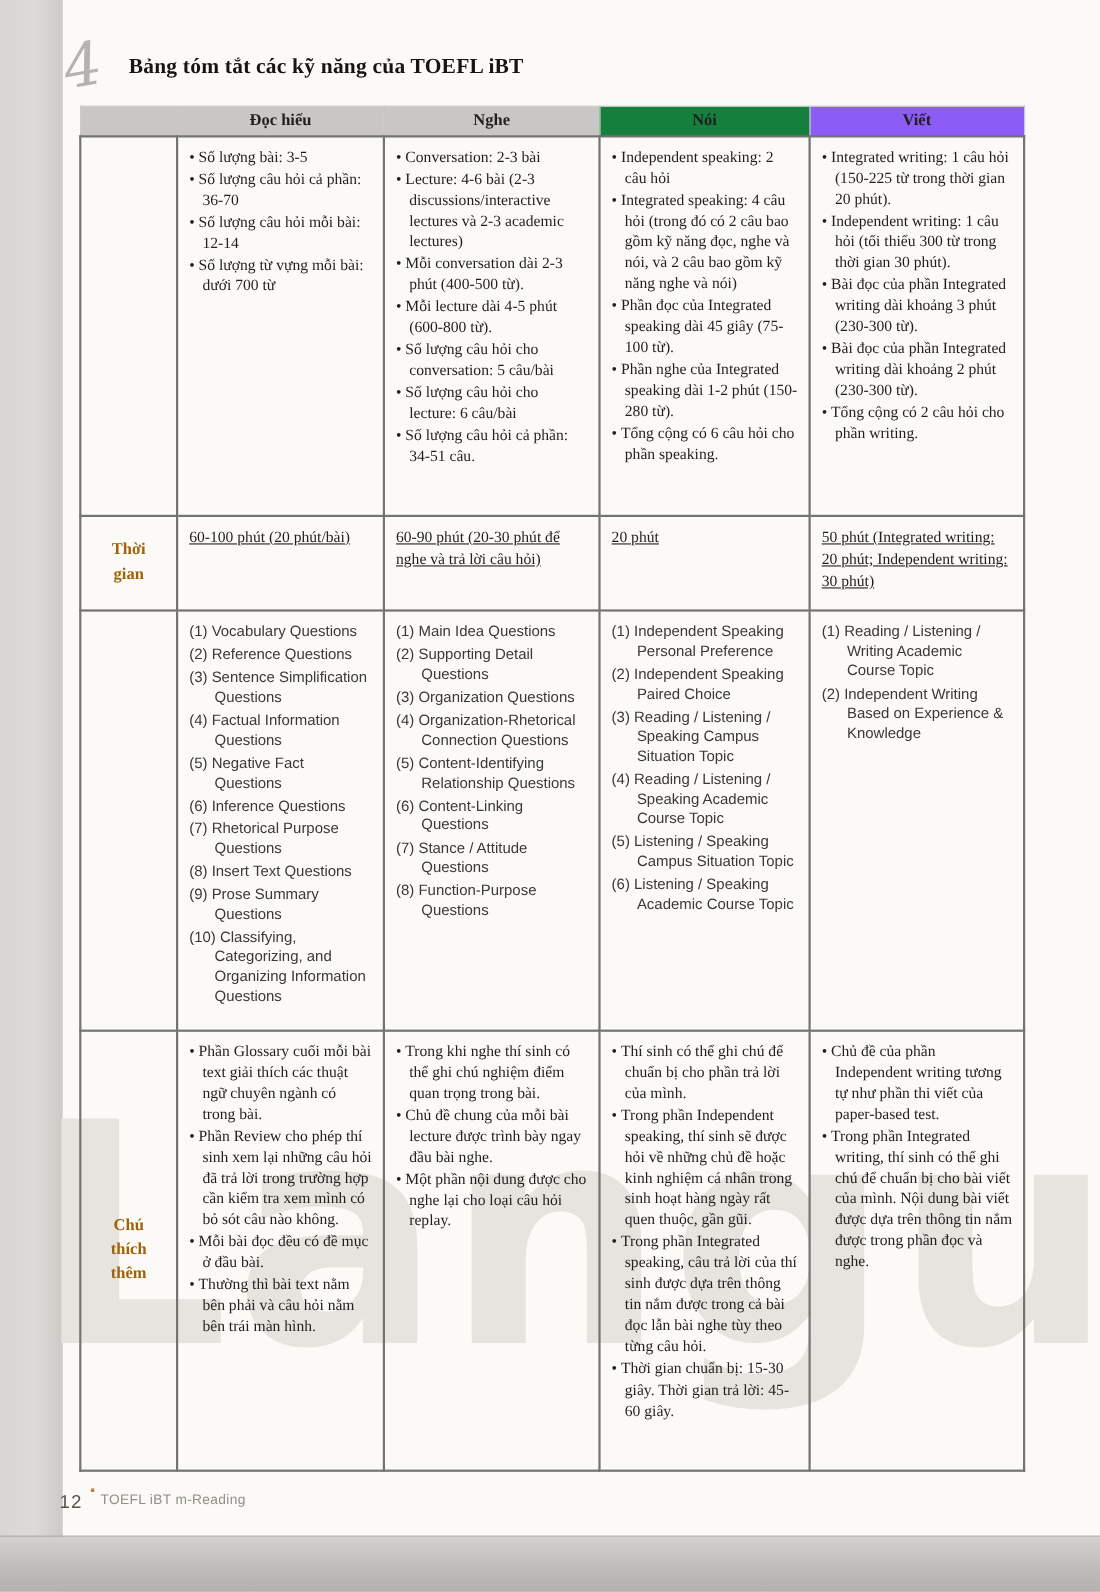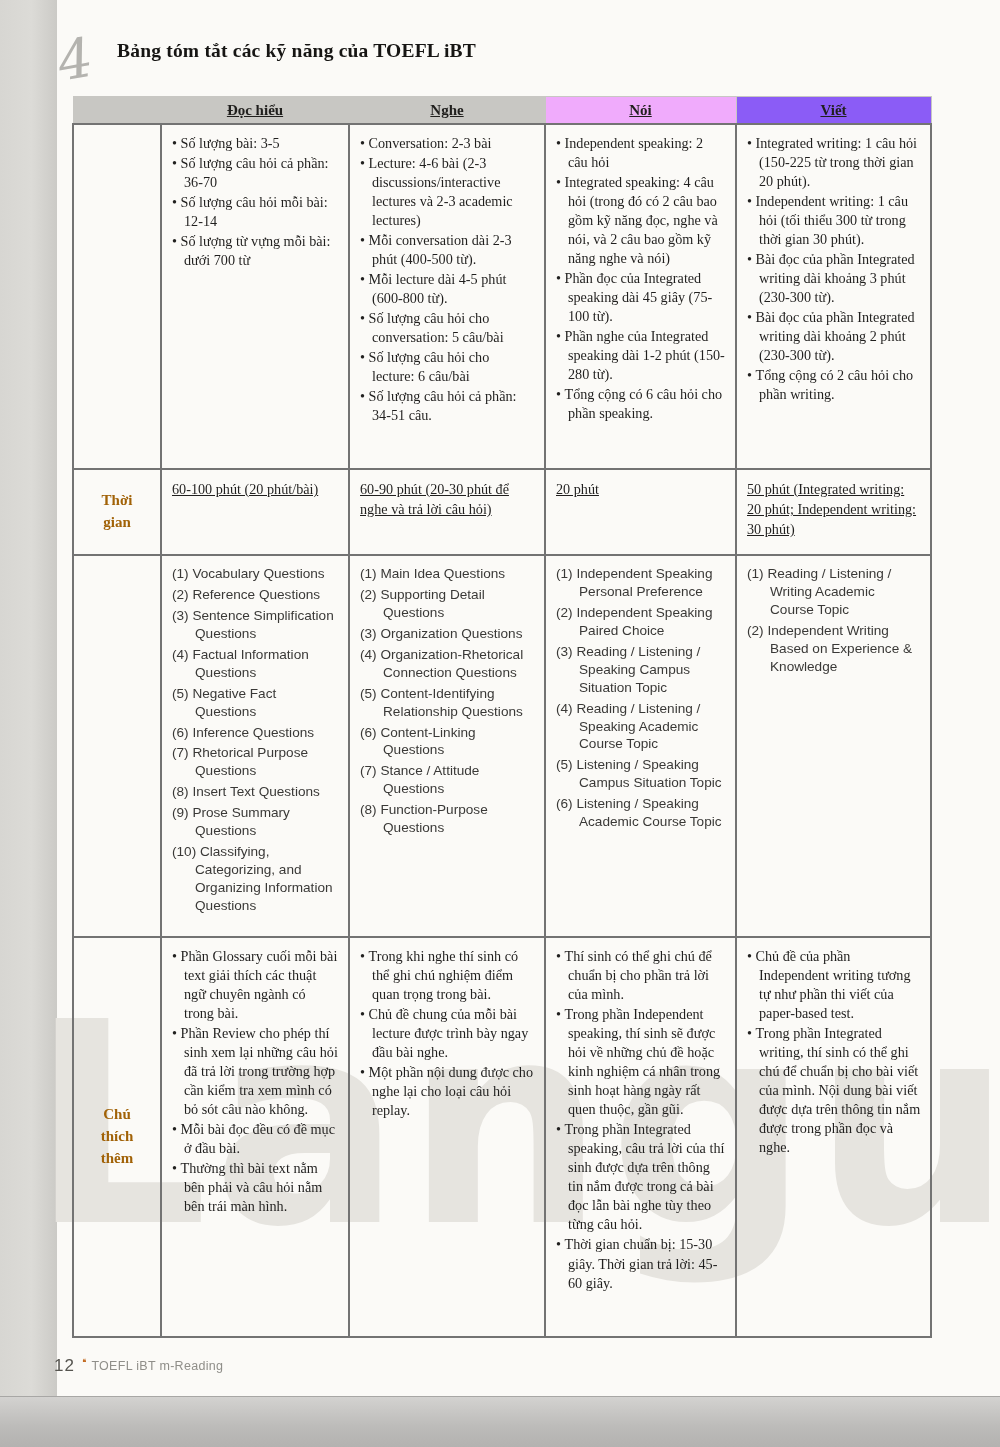--- a/index.html
+++ b/index.html
@@ -24,34 +24,34 @@
     font-family:"DejaVu Sans","Liberation Sans",sans-serif;
     font-weight:700; font-size:280px; line-height:1; letter-spacing:4px;
     color:#e6e4df; z-index:0; white-space:nowrap;
   }
   .fig-num {
     position:absolute; left:58px; top:28px;
     font-family:"DejaVu Serif",serif; font-style:italic;
     font-size:54px; color:#b4b3af; transform:rotate(-10deg); z-index:2;
   }
   .title {
-    position:absolute; left:117px; top:40px; margin:0;
+    position:absolute; left:117px; top:50px; margin:0;
     font-size:19.5px; font-weight:700; color:#161513; letter-spacing:.2px;
     z-index:2;
   }
   table.skills {
     position:absolute; left:72px; top:96px; width:858px;
     border-collapse:collapse; table-layout:fixed; z-index:1;
     background:transparent;
   }
   table.skills thead th {
     background:#c8c7c3;
     border:1px solid #c8c7c3; border-bottom:1px solid #aeadaa;
     font-size:15px; font-weight:700; color:#201f1d;
-    padding:4px 2px; height:18px; text-align:center;text-decoration:underline;
+    padding:4px 2px; height:18px; text-align:center;
   }
   table.skills td, table.skills tbody th {
     border:2px solid #737373; background:transparent;
   }
   tbody th.rlabel {
     font-weight:700; font-size:15px; text-align:center;
     vertical-align:middle; padding:2px 12px; color:#a16207; line-height:1.45;
   }
   td.cell {
     vertical-align:top; padding:9px 9px 8px 10px;
@@ -63,21 +63,21 @@
   .r3 { height:400px; }
   .bi { padding-left:12px; text-indent:-12px; margin:0 0 1px 0; }
   .num {
     padding-left:23px; text-indent:-23px; margin:0 0 3px 0;
     font-family:"Liberation Sans","DejaVu Sans",sans-serif;
     font-size:13.6px; line-height:1.32; color:#3a3937;
   }
   .timecell { line-height:1.42;text-decoration:underline; }
   .footer {
     position:absolute; left:54px; top:1356px; z-index:4;
-    display:flex; align-items:center; gap:7px;
+    display:flex; align-items:flex-start; gap:7px;
     font-family:"Liberation Sans","DejaVu Sans",sans-serif;
   }
   .pagenum { font-size:17px; color:#55544f; letter-spacing:1px; }
   .quote { font-size:10px; letter-spacing:-2px; position:relative; top:-4px; }
   .booktitle { font-size:12.5px; color:#8f8e89; letter-spacing:.3px; }
 </style>
 </head>
 <body>
 
 <div class="page">
@@ -93,21 +93,21 @@
         <col style="width: 188px;">
         <col style="width: 196px;">
         <col style="width: 191px;">
         <col style="width: 195px;">
       </colgroup>
       <thead>
         <tr>
           <th></th>
           <th style="background: rgb(200, 199, 195);">Đọc hiểu</th>
           <th style="background: rgb(200, 199, 195);">Nghe</th>
-          <th style="background: #f0abfc;">Nói</th>
+          <th style="background: #15803d;">Nói</th>
           <th style="background: #8b5cf6;">Viết</th>
         </tr>
       </thead>
       <tbody>
         <tr class="r0">
           <th class="rlabel"></th>
           <td class="cell">
             <div class="bi"><span class="blt">•&nbsp;</span><span>Số lượng bài: 3-5</span></div>
             <div class="bi"><span class="blt">•&nbsp;</span><span>Số lượng câu hỏi cả phần: 36-70</span></div>
             <div class="bi"><span class="blt">•&nbsp;</span><span>Số lượng câu hỏi mỗi bài: 12-14</span></div>

